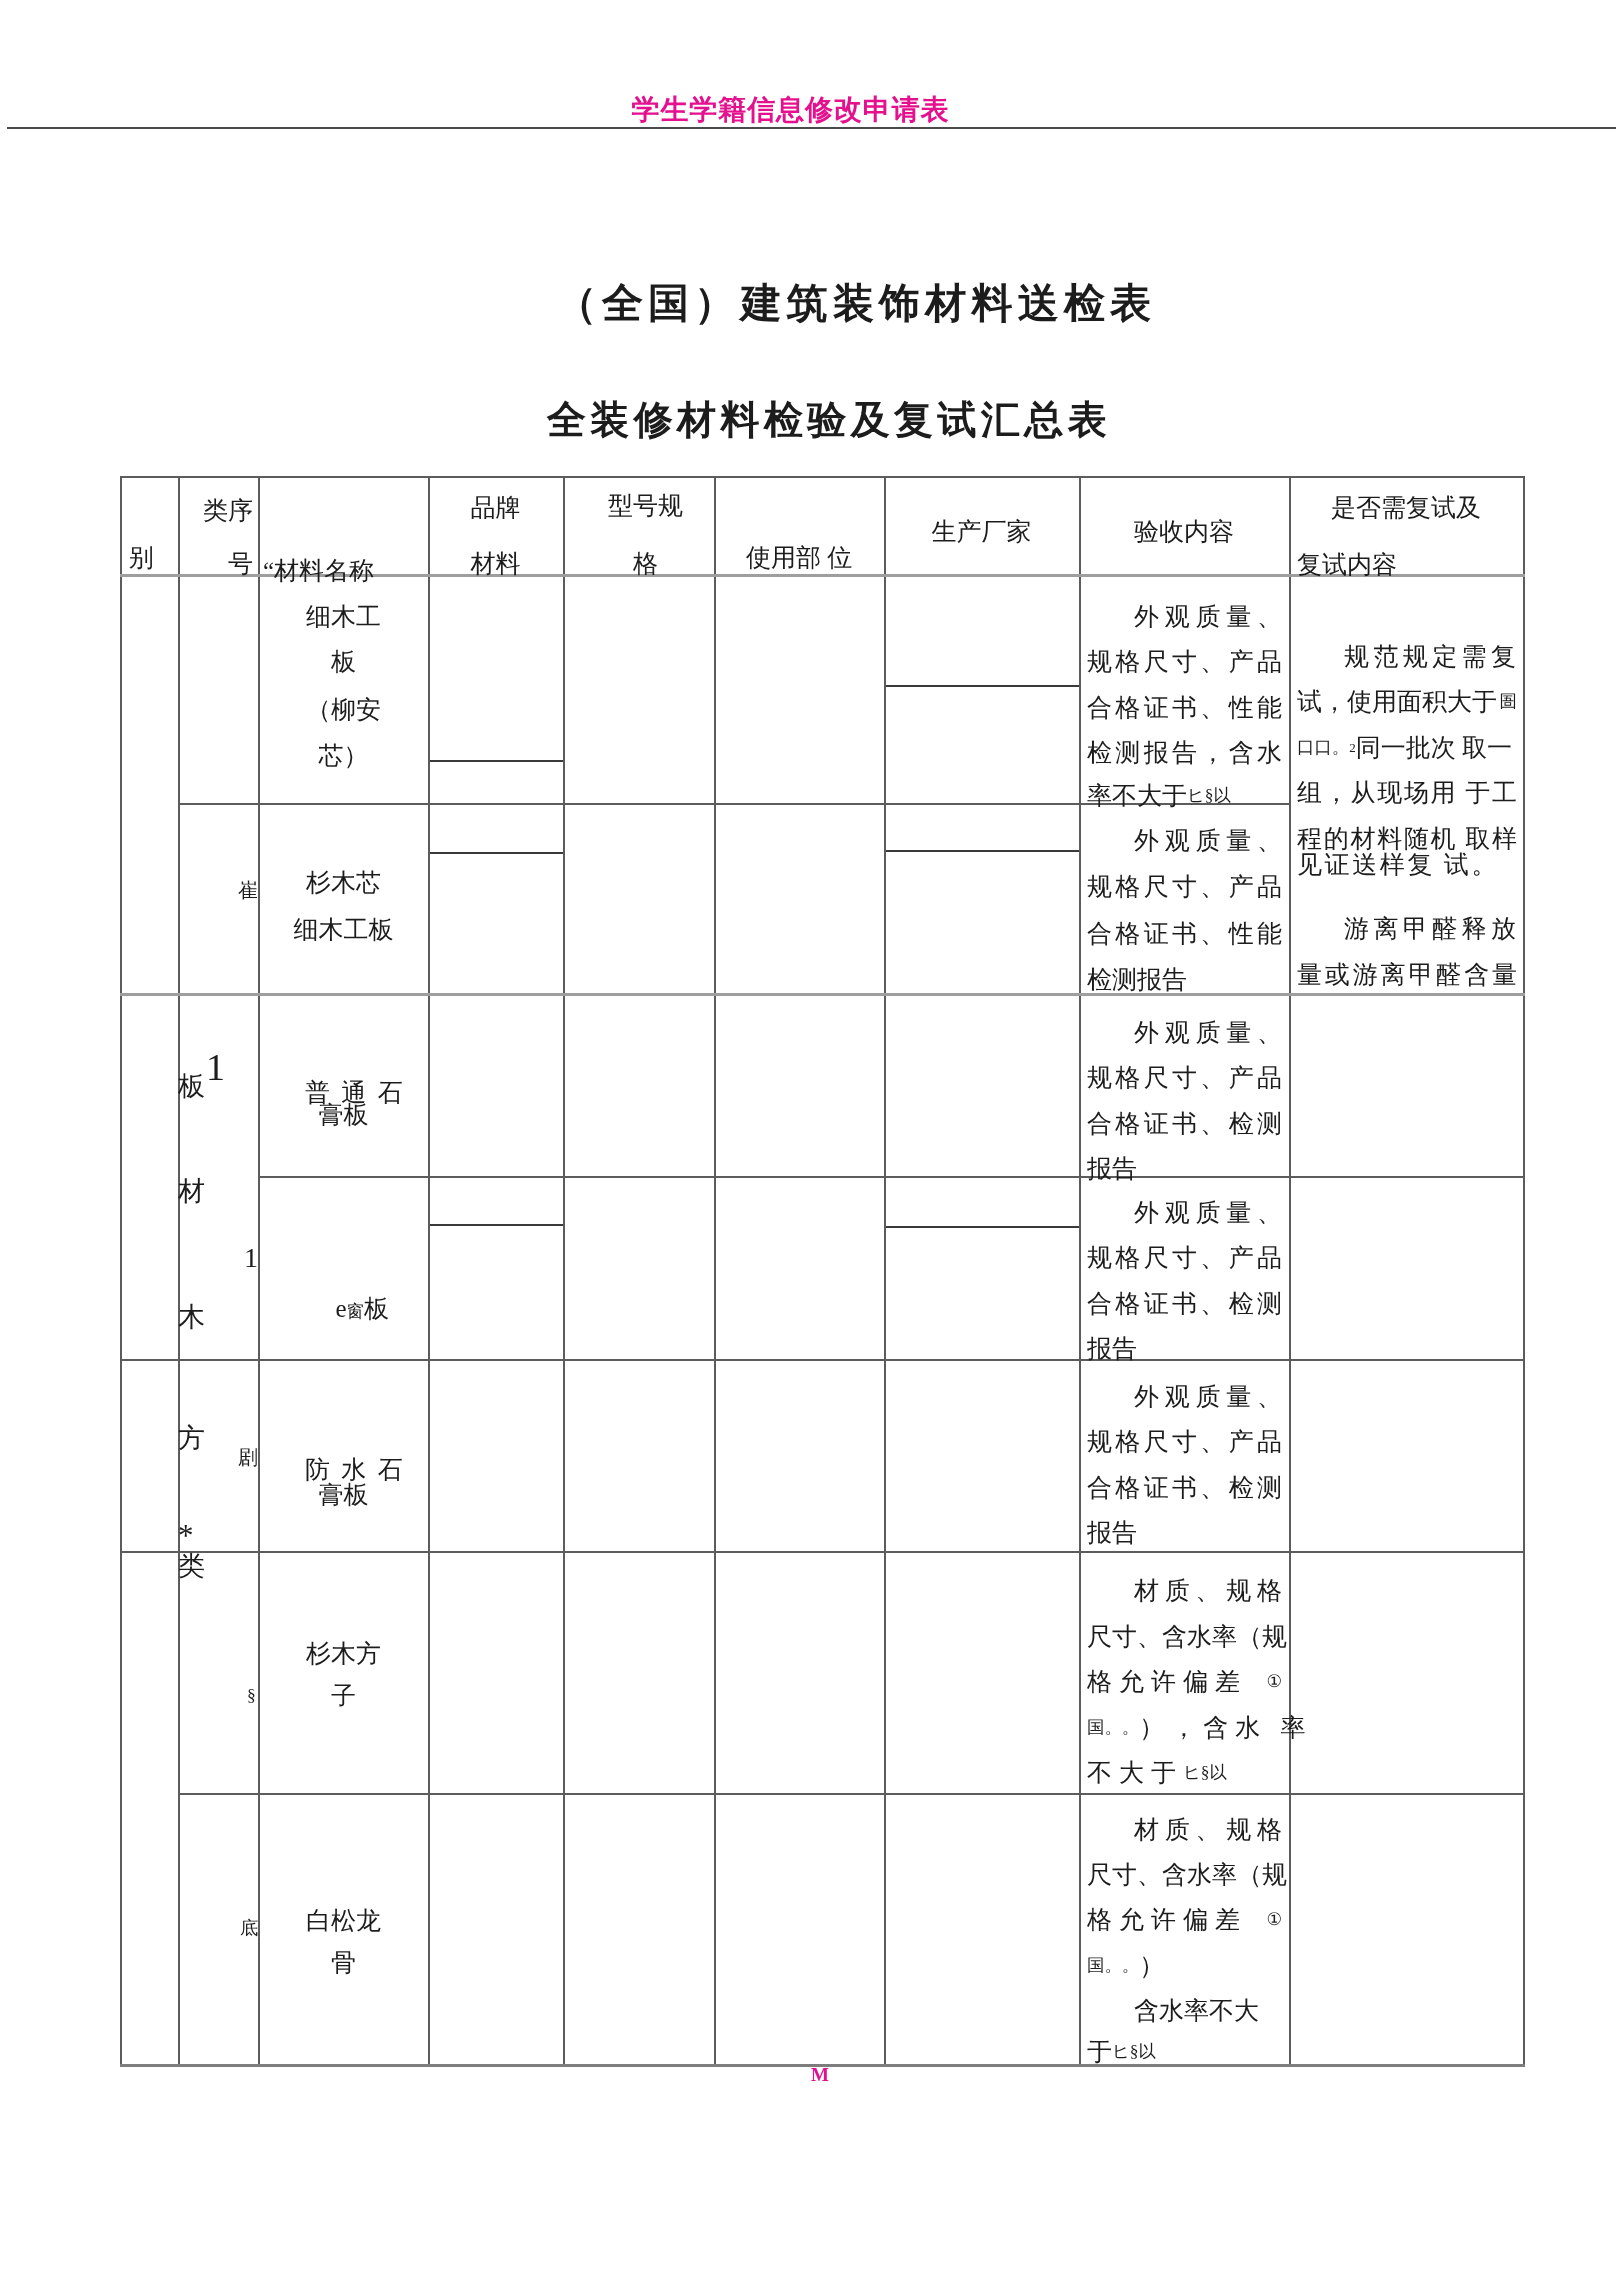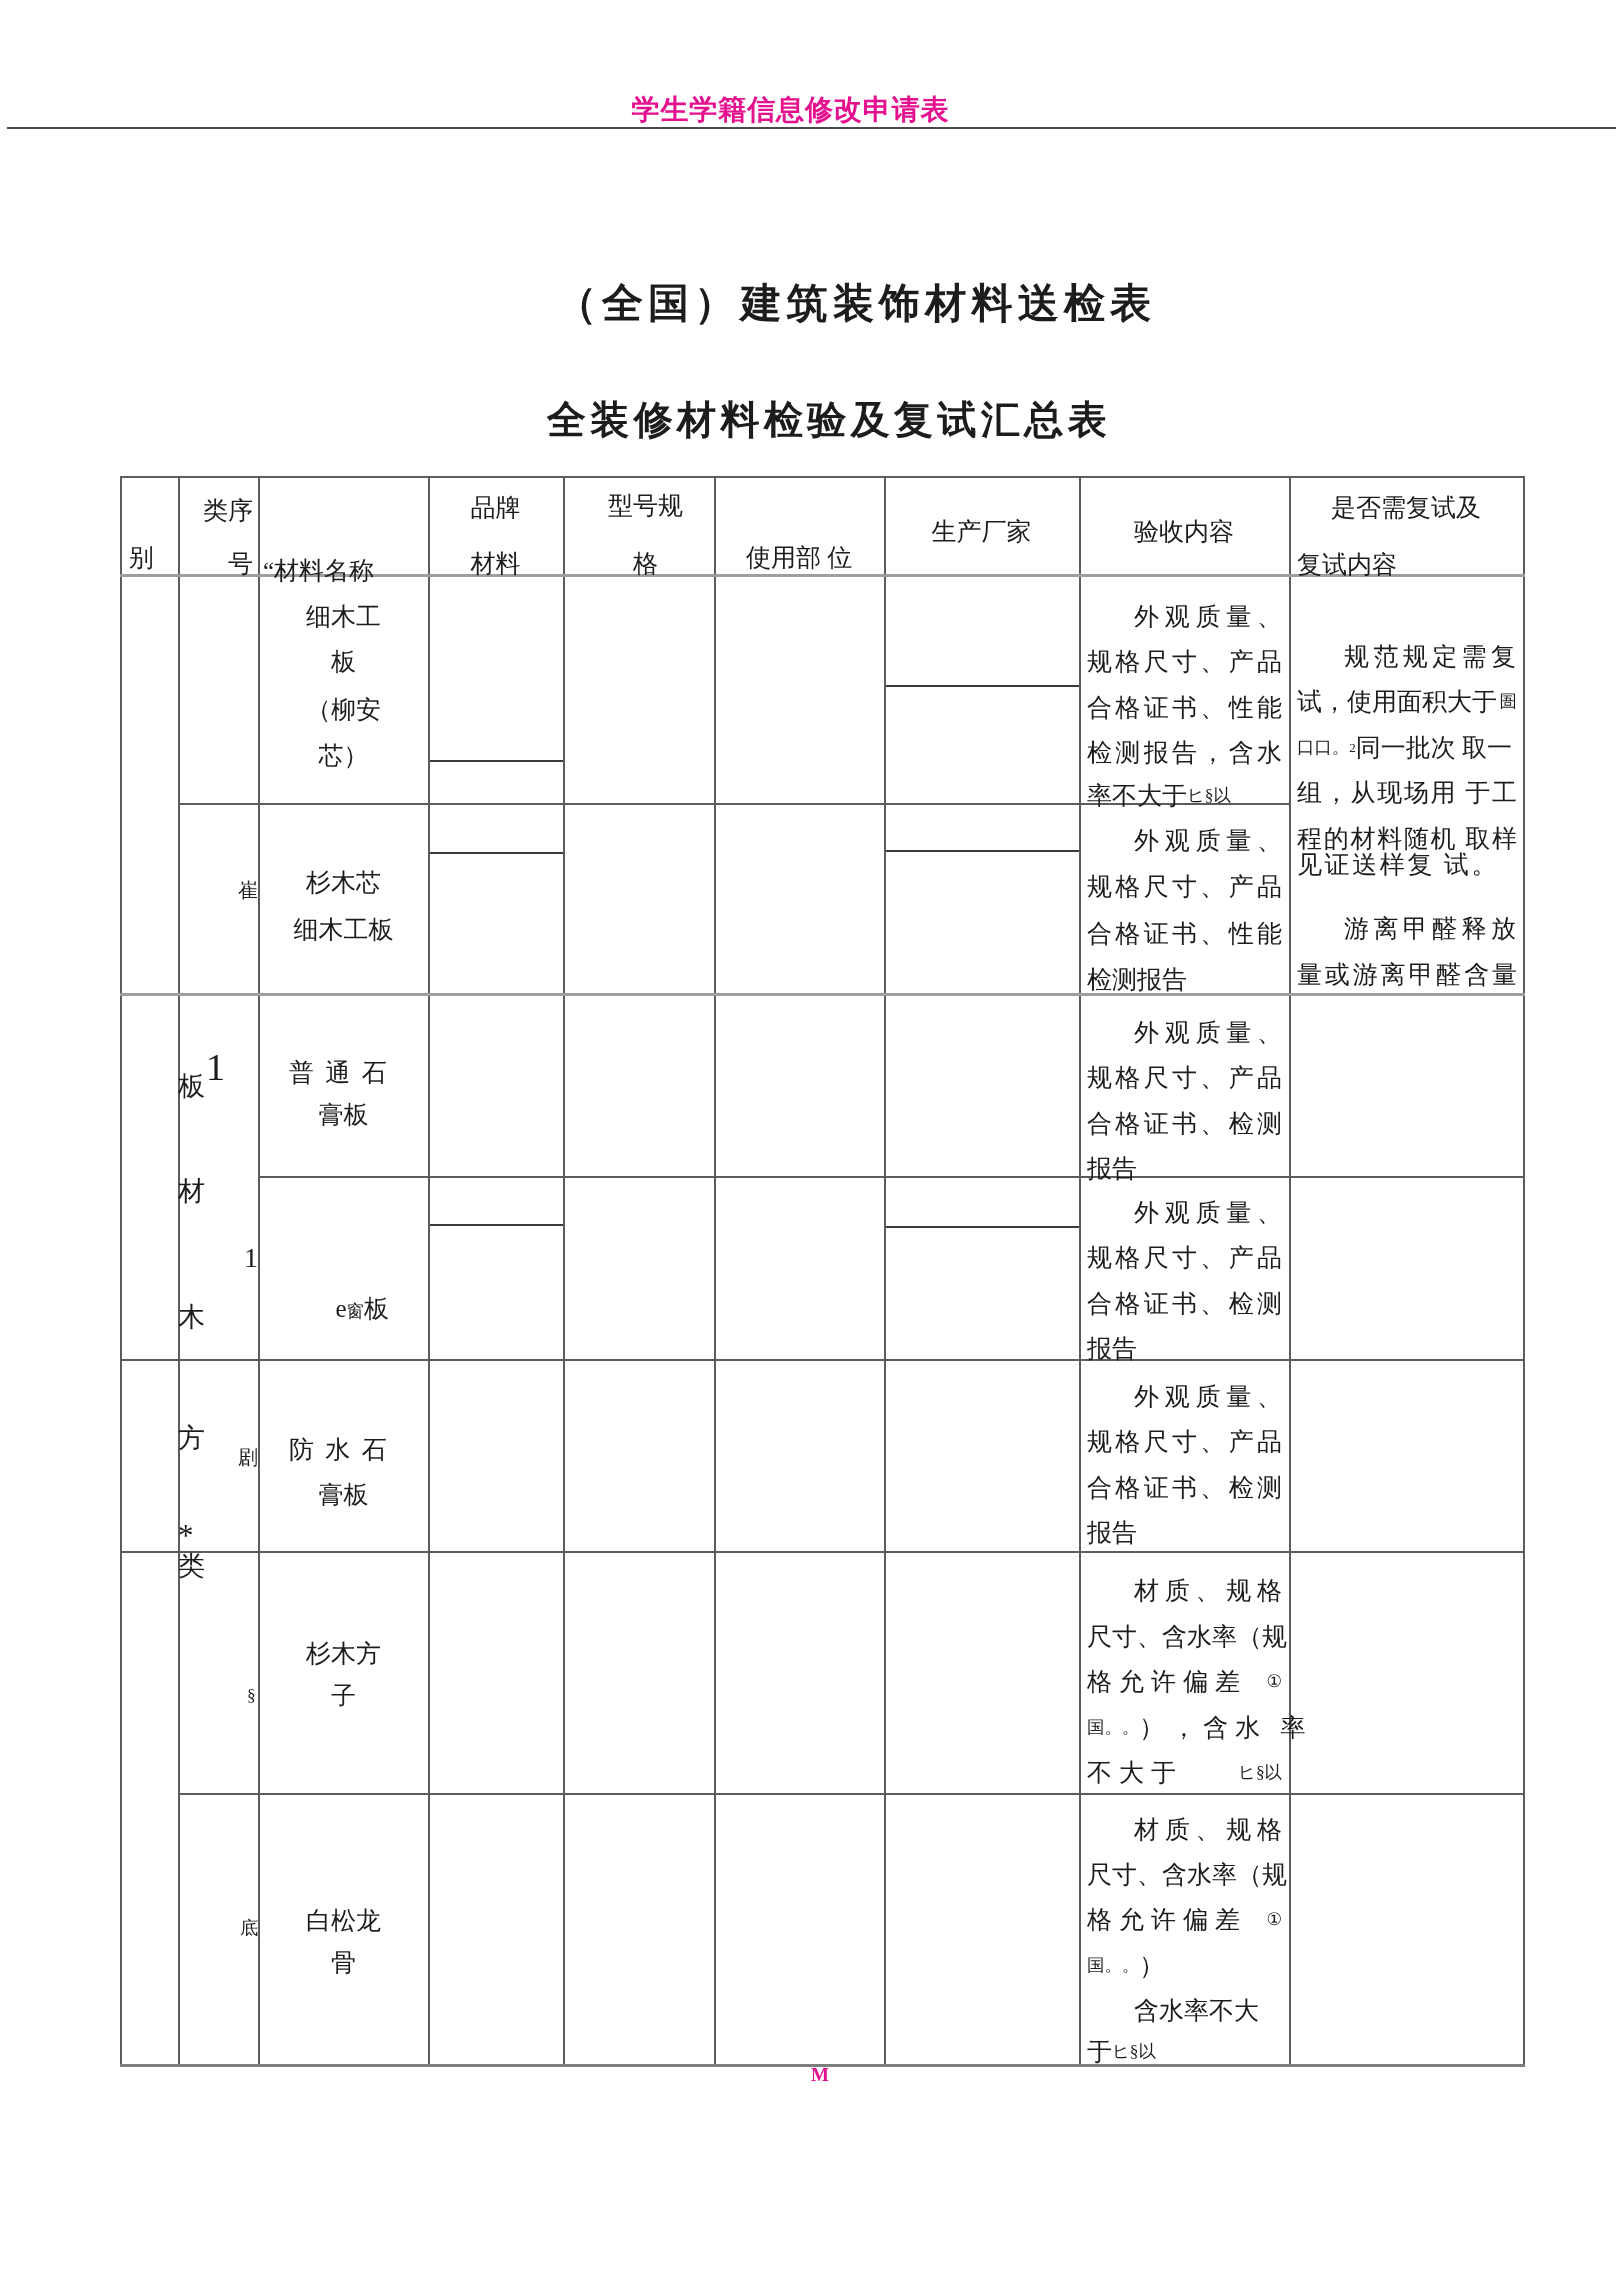--- a/index.html
+++ b/index.html
@@ -11,21 +11,21 @@
   .vline{position:absolute;width:1.7px;background:#5c5c5c;}
   .hline{position:absolute;height:1.7px;background:#5c5c5c;}
   .hline.gray{height:2.6px;background:#9e9e9e;}
   .hline.dark{height:2.6px;background:#7d7d7d;}
   .hline.sub{background:#3a3a3a;}
   .hdr{position:absolute;font-size:25px;line-height:31px;white-space:pre;}
   .ctr{text-align:center;}
   .rt{text-align:right;}
   .cellline{position:absolute;height:33px;line-height:33px;font-size:25px;white-space:pre;}
   .name{left:140px;width:167px;text-align:center;}
-  .name.sp{letter-spacing:11.3px;padding-left:0;}
+  .name.sp{letter-spacing:11.3px;padding-left:16px;margin-top:20px;}
   .acc{left:967px;width:195px;text-align:justify;text-align-last:justify;}
   .acc.first{padding-left:47px;width:148px;}
   .acc.plain{text-align-last:left;}
   .ret{left:1177px;width:220px;text-align:justify;text-align-last:justify;}
   .ret.plain{text-align-last:left;}
   .ret.ind{padding-left:47px;width:173px;}
   .flexline{display:flex;justify-content:space-between;align-items:flex-end;}
   .ls{letter-spacing:7px;}
   .sm{font-size:17.4px;}
   .sm2{font-size:13px;}
@@ -146,21 +146,21 @@
     <div class="cellline name" style="top:1161px;">杉木方</div>
     <div class="cellline name" style="top:1203px;">子</div>
     <div class="cellline acc first" style="top:1098px;">材质、规格</div>
     <div class="cellline acc" style="top:1144px;">尺寸、含水率（规</div>
     <div class="cellline acc plain flexline" style="top:1189px;">
       <span class="ls">格允许偏差</span><span class="sm">①</span>
     </div>
     <div class="cellline acc plain flexline" style="top:1235px;justify-content:flex-start;">
       <span class="sm">国。。</span><span class="ls">），含水 率</span>
     </div>
-    <div class="cellline acc plain flexline" style="top:1280px;justify-content:space-between;">
+    <div class="cellline acc plain flexline" style="top:1280px;justify-content:flex-start;">
       <span class="ls">不大于</span><span class="sm">ヒ§以</span>
     </div>
 
     <div class="cellline name" style="top:1428px;">白松龙</div>
     <div class="cellline name" style="top:1470px;">骨</div>
     <div class="cellline acc first" style="top:1337px;">材质、规格</div>
     <div class="cellline acc" style="top:1382px;">尺寸、含水率（规</div>
     <div class="cellline acc plain flexline" style="top:1427px;">
       <span class="ls">格允许偏差</span><span class="sm">①</span>
     </div>

